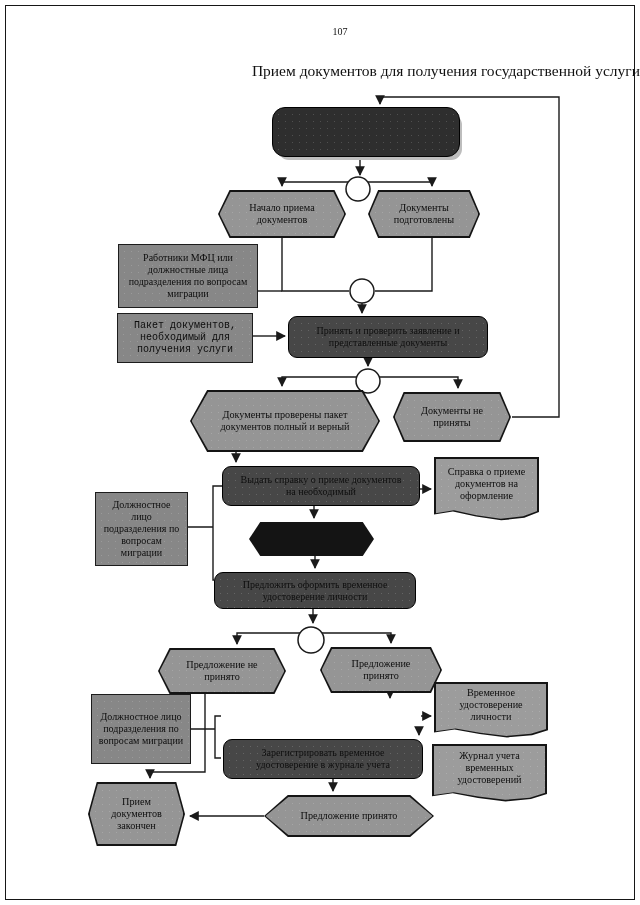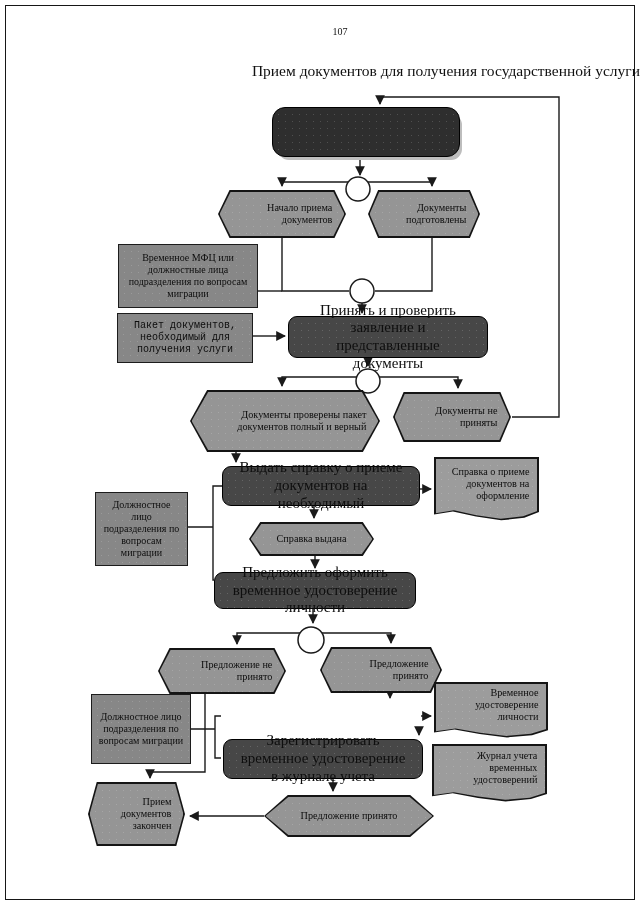--- a/index.html
+++ b/index.html
@@ -19,31 +19,31 @@
       radial-gradient(rgba(255,255,255,.16) 14%, transparent 16%);
     background-size:4px 4px,7px 7px;background-position:0 0,2px 3px;
   }
   .start{
     background-color:#2e2e2e;border:1px solid #000;border-radius:13px;
     box-shadow:4px 5px 0 -2px #bdbdbd;
   }
   .darkbox{
     background-color:#474747;border:1.2px solid #000;border-radius:9px;
     color:#0e0e0e;display:flex;align-items:center;justify-content:center;
-    text-align:center;font-size:15px;line-height:1.18;padding:2px 12px;
+    text-align:center;font-size:10px;line-height:1.18;padding:2px 12px;
   }
   .sidebox{
     background-color:#878787;border:1.6px solid #1c1c1c;
     display:flex;align-items:center;justify-content:center;text-align:center;
     font-size:10px;line-height:1.22;padding:3px 6px;color:#0d0d0d;
   }
   .hex .b,.doc .b{position:absolute;inset:0;background:#141414;}
   .hex .f,.doc .f{
     position:absolute;inset:1.6px;background-color:#959595;
-    display:flex;align-items:center;justify-content:center;text-align:right;
+    display:flex;align-items:center;justify-content:center;text-align:center;
     font-size:10.2px;line-height:1.18;color:#0d0d0d;
   }
   .hex .b,.hex .f{clip-path:polygon(9% 0,91% 0,100% 50%,91% 100%,9% 100%,0 50%);}
   .hex .f{padding:2px 12px;}
   .hex-wide .b,.hex-wide .f{clip-path:polygon(14% 0,86% 0,100% 50%,86% 100%,14% 100%,0 50%);}
   .doc .b,.doc .f{clip-path:polygon(0 0,100% 0,100% 86%,86% 95%,64% 99%,40% 93%,18% 85%,0 90%);}
   .doc .f{background-color:#9c9c9c;padding:2px 8px 12px;}
 </style>
 </head>
 <body>
@@ -100,21 +100,21 @@
 
   <div class="node hex" style="left:218px;top:190px;width:128px;height:48px;">
     <div class="b"></div>
     <div class="f tex">Начало приема документов</div>
   </div>
   <div class="node hex" style="left:368px;top:190px;width:112px;height:48px;">
     <div class="b"></div>
     <div class="f tex">Документы подготовлены</div>
   </div>
 
-  <div class="node sidebox tex" style="left:118px;top:244px;width:140px;height:64px;">Временное МФЦ или должностные лица подразделения по вопросам миграции</div>
+  <div class="node sidebox tex" style="left:118px;top:244px;width:140px;height:64px;">Работники МФЦ или должностные лица подразделения по вопросам миграции</div>
   <div class="node sidebox tex" style="left:117px;top:313px;width:136px;height:50px;font-family:Liberation Mono, monospace;">Пакет документов, необходимый для получения услуги</div>
 
   <div class="node darkbox tex" style="left:288px;top:316px;width:200px;height:42px;">Принять и проверить заявление и представленные документы</div>
 
   <div class="node hex" style="left:190px;top:390px;width:190px;height:62px;">
     <div class="b"></div>
     <div class="f tex">Документы проверены пакет документов полный и верный</div>
   </div>
   <div class="node hex" style="left:393px;top:392px;width:118px;height:50px;">
     <div class="b"></div>
@@ -124,21 +124,20 @@
   <div class="node darkbox tex" style="left:222px;top:466px;width:198px;height:40px;">Выдать справку о приеме документов на необходимый</div>
   <div class="node doc" style="left:434px;top:457px;width:105px;height:64px;">
     <div class="b"></div>
     <div class="f tex">Справка о приеме документов на оформление</div>
   </div>
 
   <div class="node sidebox tex" style="left:95px;top:492px;width:93px;height:74px;">Должностное лицо подразделения по вопросам миграции</div>
 
   <div class="node hex" style="left:249px;top:522px;width:125px;height:34px;">
     <div class="b"></div>
-    <div class="f tex">Справка выдана</div>
   </div>
 
   <div class="node darkbox tex" style="left:214px;top:572px;width:202px;height:37px;">Предложить оформить временное удостоверение личности</div>
 
   <div class="node hex" style="left:158px;top:648px;width:128px;height:46px;">
     <div class="b"></div>
     <div class="f tex">Предложение не принято</div>
   </div>
   <div class="node hex" style="left:320px;top:647px;width:122px;height:46px;">
     <div class="b"></div>

